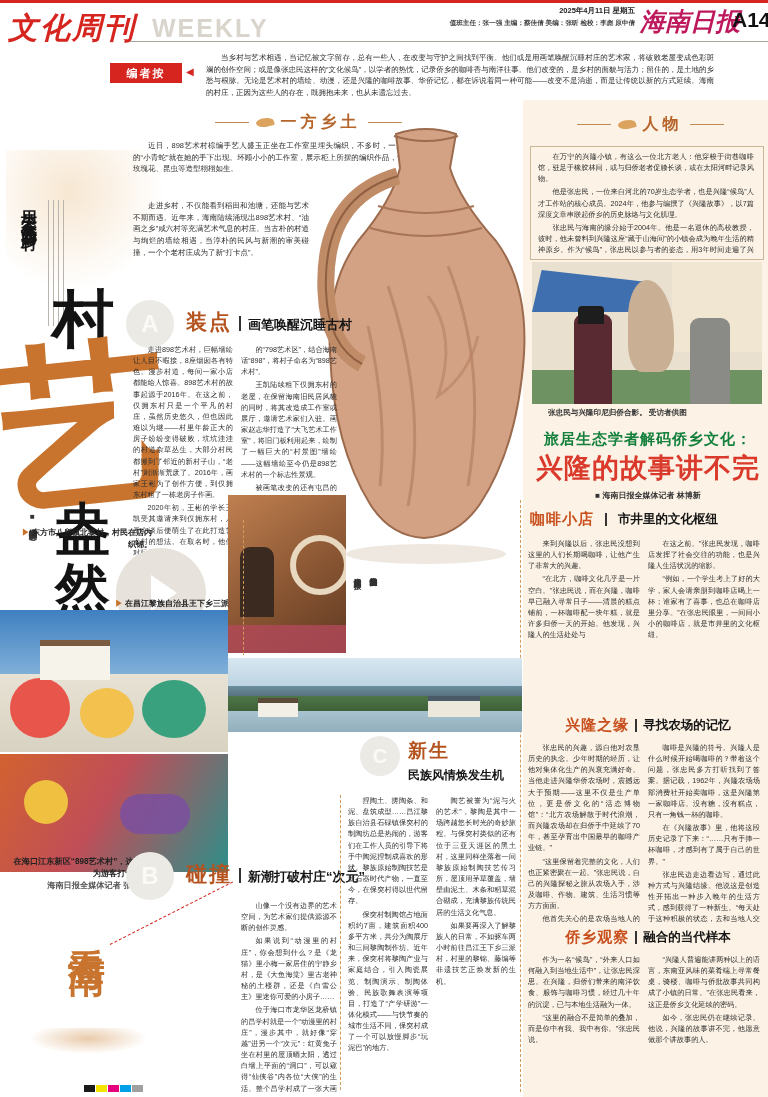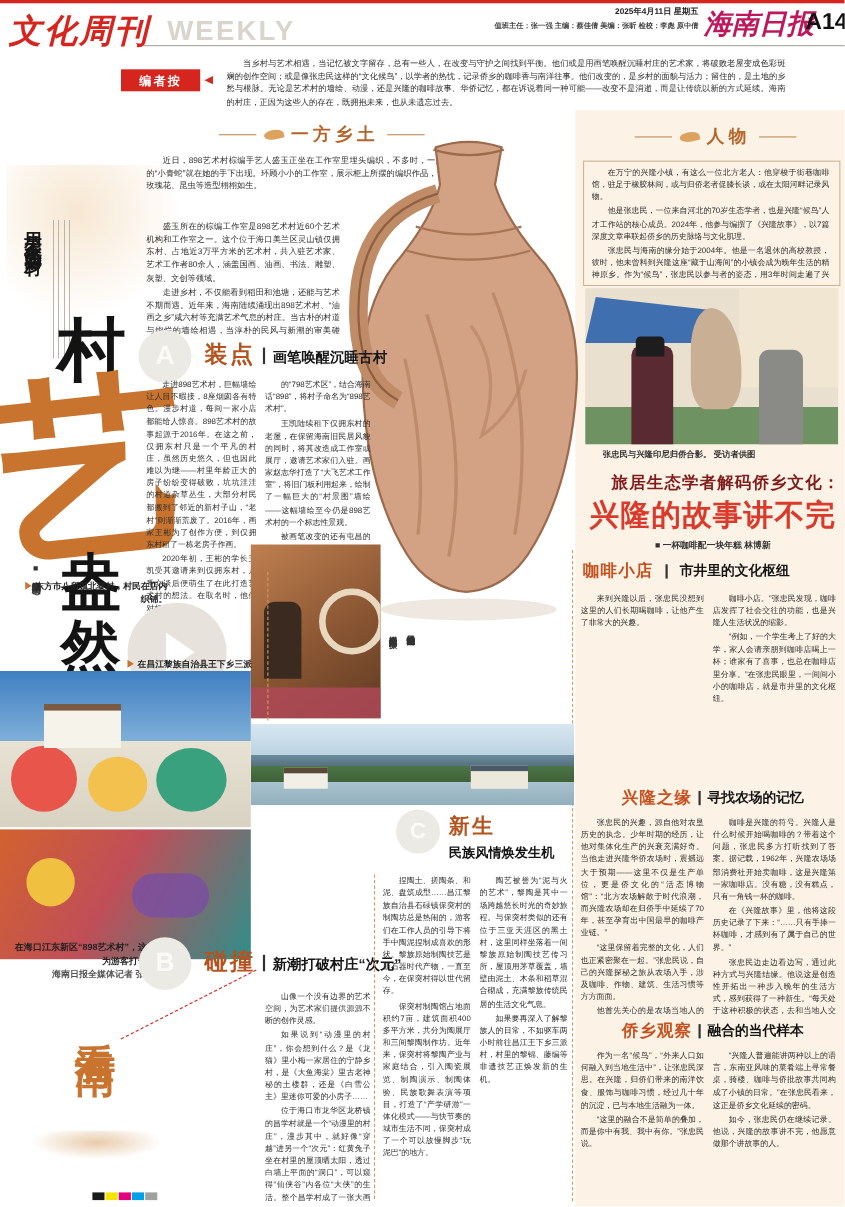--- a/index.html
+++ b/index.html
@@ -58,31 +58,30 @@
 
   <div class="abs" style="left:6px;top:150px;width:160px;height:140px;background:radial-gradient(ellipse at 40% 30%, #f7e7d2 0%, rgba(247,231,210,0) 70%);"></div>
   <div class="abs vtext" style="left:18px;top:198px;height:180px;font-size:16px;font-weight:bold;color:#161616;letter-spacing:3px;">用艺术点亮海南乡村</div>
   <div class="abs" style="left:48px;top:200px;width:16px;height:126px;background:repeating-linear-gradient(90deg,#b9b4ac 0 1px,transparent 1px 5px);"></div>
   <div class="abs" style="left:52px;top:288px;font-size:62px;font-weight:bold;color:#131313;line-height:1;">村</div>
   <div class="abs" style="left:-8px;top:332px;width:210px;height:210px;font-size:178px;font-weight:bold;color:#c8742f;font-family:'DejaVu Serif',serif;line-height:1.05;transform:rotate(-6deg);">艺</div>
   <div class="abs" style="left:55px;top:502px;font-size:55px;font-weight:bold;color:#131313;line-height:1;">盎</div>
   <div class="abs" style="left:55px;top:562px;font-size:55px;font-weight:bold;color:#131313;line-height:1;">然</div>
   <div class="abs vtext" style="left:26px;top:512px;height:165px;font-size:8px;font-weight:bold;color:#333;">■ 海南日报全媒体记者 吴心怡</div>
 
-  <div class="abs deco-head" style="left:142px;top:112px;width:300px;font-family:Liberation Serif, serif;">
+  <div class="abs deco-head" style="left:158px;top:112px;width:300px;font-family:Liberation Serif, serif;">
     <span class="deco-line"></span>
     <span class="leaf"></span>
     <span>一方乡土</span>
     <span class="deco-line"></span>
   </div>
   <div class="abs clip jtext body-sm" style="left:133px;top:140px;width:302px;height:58px;">
     <p>近日，898艺术村棕编手艺人盛玉正坐在工作室里埋头编织，不多时，一只活灵活现的“小青蛇”就在她的手下出现。环顾小小的工作室，展示柜上所摆的编织作品，十二生肖、玫瑰花、昆虫等造型栩栩如生。</p>
   </div>
   <div class="abs clip jtext body-sm" style="left:133px;top:200px;width:176px;height:104px;">
-    <p>盛玉所在的棕编工作室是898艺术村近60个艺术机构和工作室之一。这个位于海口美兰区灵山镇仅拥东村、占地近3万平方米的艺术村，共入驻艺术家、艺术工作者80余人，涵盖国画、油画、书法、雕塑、灰塑、文创等领域。</p>
     <p>走进乡村，不仅能看到稻田和池塘，还能与艺术不期而遇。近年来，海南陆续涌现出898艺术村、“油画之乡”咸六村等充满艺术气息的村庄。当古朴的村道与绚烂的墙绘相遇，当淳朴的民风与新潮的审美碰撞，一个个老村庄成为了新“打卡点”。</p>
   </div>
 
   <div class="abs" style="left:308px;top:106px;width:232px;height:462px;">
     <svg width="232" height="462" viewBox="0 0 232 462">
       <ellipse cx="118" cy="448" rx="80" ry="10" fill="#eee8e0"></ellipse>
       <path d="M88,28 Q118,18 148,28 L142,62 Q152,95 188,135 Q220,178 216,248 Q210,340 172,398 Q150,430 116,432 Q82,430 62,398 Q26,340 22,248 Q18,178 50,135 Q84,95 92,62 Z" fill="#d3a284" stroke="#9c6b4e" stroke-width="2"></path>
       <path d="M90,70 Q14,92 18,185 Q20,240 54,258" fill="none" stroke="#c08c68" stroke-width="17"></path>
       <path d="M90,70 Q14,92 18,185 Q20,240 54,258" fill="none" stroke="#8f5f42" stroke-width="2"></path>
       <path d="M86,30 Q118,40 150,30" fill="none" stroke="#9c6b4e" stroke-width="2"></path>
@@ -193,34 +192,35 @@
     <div style="position:absolute;left:0;top:8px;width:120px;height:42px;background:#3f6fae;clip-path:polygon(0 100%,8% 0,100% 30%,100% 100%);"></div>
     <div style="position:absolute;right:0;top:0;width:90px;height:90px;background:#f0e6d2;"></div>
     <div style="position:absolute;left:0;bottom:0;width:230px;height:34px;background:#6e9261;"></div>
     <div style="position:absolute;left:96px;top:18px;width:46px;height:92px;background:#c9b095;border-radius:40% 60% 30% 30%;"></div>
     <div style="position:absolute;left:42px;top:52px;width:38px;height:90px;background:#5a2a33;border-radius:9px 9px 0 0;"></div>
     <div style="position:absolute;left:46px;top:44px;width:26px;height:18px;background:#1d1d1d;border-radius:4px 4px 0 0;"></div>
     <div style="position:absolute;left:158px;top:56px;width:40px;height:86px;background:#8a8a86;border-radius:9px 9px 0 0;"></div>
   </div>
   <div class="abs" style="left:548px;top:408px;width:200px;font-size:7.6px;font-weight:bold;color:#333;text-align:left;">张忠民与兴隆印尼归侨合影。 受访者供图</div>
 
-  <div class="abs" style="left:532px;top:430px;width:232px;text-align:right;font-size:15px;font-weight:bold;color:#7f1d1d;letter-spacing:1px;">旅居生态学者解码侨乡文化：</div>
+  <div class="abs" style="left:532px;top:430px;width:232px;text-align:center;font-size:15px;font-weight:bold;color:#15803d;letter-spacing:1px;">旅居生态学者解码侨乡文化：</div>
   <div class="abs" style="left:528px;top:450px;width:240px;text-align:center;font-size:27px;font-weight:bold;color:#d93a2b;letter-spacing:1px;">兴隆的故事讲不完</div>
-  <div class="abs" style="left:532px;top:490px;width:232px;text-align:center;font-size:8px;font-weight:bold;color:#333;">■ 一杯咖啡配一块年糕 林博新</div>
+  <div class="abs" style="left:532px;top:490px;width:232px;text-align:center;font-size:8px;font-weight:bold;color:#333;">■ 海南日报全媒体记者 林博新</div>
 
   <div class="abs sub-head" style="left:508px;top:510px;width:232px;gap:11px;">
     <span class="t1">咖啡小店</span>
     <span class="bar"></span>
     <span class="t2">市井里的文化枢纽</span>
   </div>
   <div class="abs clip jtext body-xs" style="left:528px;top:538px;width:112px;height:172px;">
     <p>来到兴隆以后，张忠民没想到这里的人们长期喝咖啡，让他产生了非常大的兴趣。</p>
+    <p>“在北方，咖啡文化几乎是一片空白。”张忠民说，而在兴隆，咖啡早已融入寻常日子——清晨的糕点铺前，一杯咖啡配一块年糕，就是许多归侨一天的开始。他发现，兴隆人的生活处处与</p>
   </div>
   <div class="abs clip jtext body-xs" style="left:648px;top:538px;width:112px;height:172px;">
-    <p>咖啡小店。”张忠民发现，咖啡店发挥了社会交往的功能，也是兴隆人生活状况的缩影。</p>
+    <p>在这之前。”张忠民发现，咖啡店发挥了社会交往的功能，也是兴隆人生活状况的缩影。</p>
     <p>“例如，一个学生考上了好的大学，家人会请亲朋到咖啡店喝上一杯；谁家有了喜事，也总在咖啡店里分享。”在张忠民眼里，一间间小小的咖啡店，就是市井里的文化枢纽。</p>
   </div>
 
   <div class="abs sub-head" style="left:532px;top:716px;width:232px;">
     <span class="t1">兴隆之缘</span>
     <span class="bar"></span>
     <span class="t2">寻找农场的记忆</span>
   </div>
   <div class="abs clip jtext body-xs" style="left:528px;top:742px;width:112px;height:180px;">
     <p>张忠民的兴趣，源自他对农垦历史的执念。少年时期的经历，让他对集体化生产的兴衰充满好奇。当他走进兴隆华侨农场时，震撼远大于预期——这里不仅是生产单位，更是侨文化的“活态博物馆”：“北方农场解散于时代浪潮，而兴隆农场却在归侨手中延续了70年，甚至孕育出中国最早的咖啡产业链。”</p>

